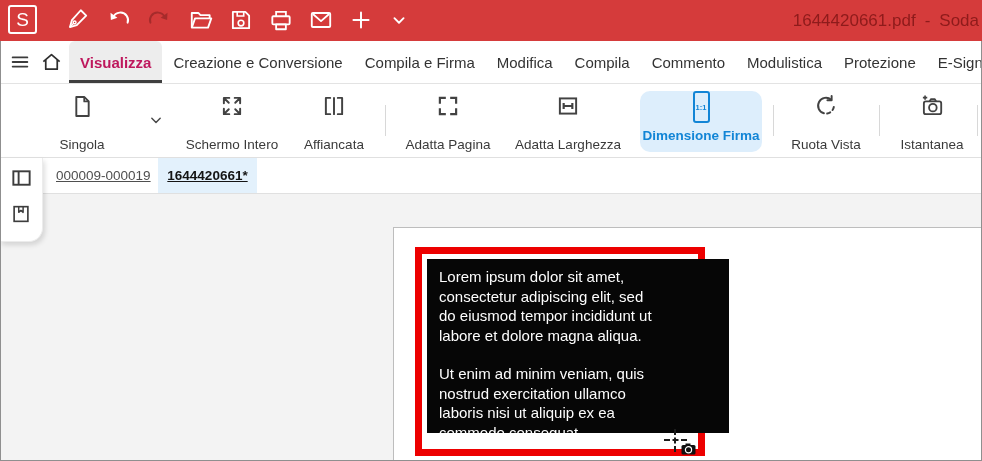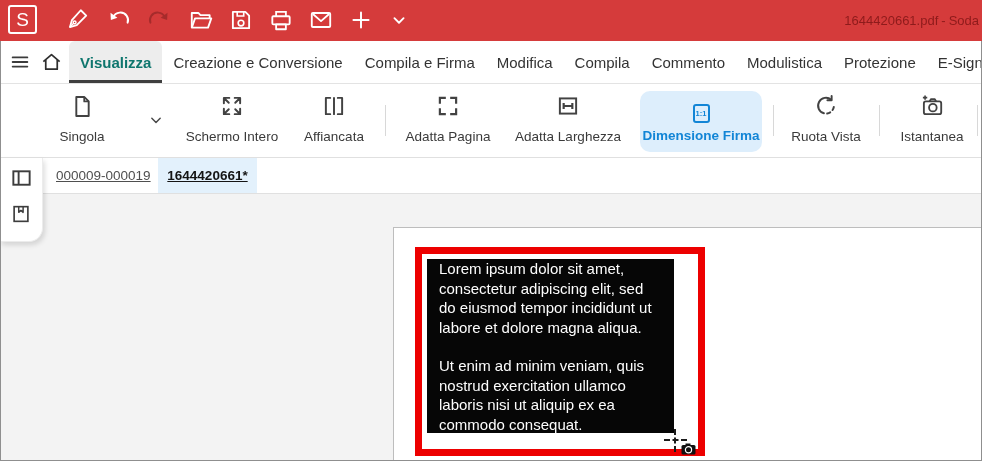--- a/index.html
+++ b/index.html
@@ -6,56 +6,56 @@
   body{
     width:982px;height:461px;position:relative;overflow:hidden;
     font-family:"Liberation Sans", sans-serif;background:#fff;
   }
   svg{display:block;}
   
   .titlebar{position:absolute;top:0;left:0;width:982px;height:41px;background:#D53B3B;}
   .tb-btn{position:absolute;top:5px;width:30px;height:30px;display:flex;align-items:center;justify-content:center;cursor:pointer;}
   .logo-box{position:absolute;left:8px;top:5px;width:29px;height:29px;border:2px solid #fff;border-radius:3px;
     display:flex;align-items:center;justify-content:center;color:#fff;font-size:19px;font-weight:500;box-sizing:border-box;}
-  .tb-title{position:absolute;right:3px;top:0;height:41px;display:flex;align-items:center;gap:3px;
-    color:#8E1B1B;font-size:13px;}
+  .tb-title{position:absolute;right:3px;top:0;height:41px;display:flex;align-items:center;gap:9px;
+    color:#8E1B1B;font-size:17px;}
   
   .menubar{position:absolute;top:41px;left:0;width:982px;height:43px;background:#fff;
     border-bottom:1px solid #E3E3E3;box-sizing:border-box;display:flex;align-items:stretch;}
   .menu-icon{width:30px;display:flex;align-items:center;justify-content:center;cursor:pointer;}
   .hamburger{margin-left:9px;}
   .home{margin-left:9px;margin-right:6px;}
   .menu-item{display:flex;align-items:center;padding:0 11px;font-size:15px;color:#333;cursor:pointer;white-space:nowrap;}
-  .menu-item.active{background:#EDEDED;border-radius:6px 6px 0 0;box-shadow:inset 0 -3px 0 #3F3F3F;font-weight:700;color:#0f766e;text-align:right;}
+  .menu-item.active{background:#EDEDED;border-radius:6px 6px 0 0;box-shadow:inset 0 -3px 0 #3F3F3F;font-weight:700;color:#be185d;text-align:right;}
   
   .toolbar{position:absolute;top:84px;left:0;width:982px;height:74px;background:#fff;
     border-bottom:1px solid #E0E0E0;box-sizing:border-box;}
   .tool{position:absolute;top:9px;text-align:center;cursor:pointer;}
   .tool .ticon{height:34px;display:flex;align-items:flex-start;justify-content:center;}
-  .tool .tlabel{font-size:13.5px;color:#3A3A3A;margin-top:2px;white-space:nowrap;}
+  .tool .tlabel{font-size:13.5px;color:#3A3A3A;margin-top:10px;white-space:nowrap;}
   .tool-chevron{position:absolute;left:146px;top:26px;width:22px;height:22px;cursor:pointer;}
   .tdivider{position:absolute;top:21px;width:1px;height:31px;background:#D8D8D8;}
   .pill{position:absolute;left:640px;top:7px;width:122px;height:61px;background:#DDEEFC;border-radius:10px;
     text-align:center;cursor:pointer;}
   .pill .ticon{height:32px;display:flex;align-items:flex-end;justify-content:center;padding-top:7px;box-sizing:border-box;}
   .pill .tlabel{font-size:13.5px;font-weight:600;color:#1285D6;margin-top:5px;}
-  .ratio-box{width:17px;height:19px;border:2px solid #1285D6;border-radius:3px;box-sizing:border-box;
+  .ratio-box{width:17px;height:32px;border:2px solid #1285D6;border-radius:3px;box-sizing:border-box;
     display:flex;align-items:center;justify-content:center;font-size:7.5px;font-weight:700;color:#1285D6;letter-spacing:0;}
   
   .tabrow{position:absolute;top:158px;left:0;width:982px;height:36px;background:#fff;
     border-bottom:1px solid #E0E0E0;box-sizing:border-box;}
   .tab{position:absolute;top:0;height:35px;line-height:35px;font-size:13.5px;cursor:pointer;text-decoration:underline;}
   .tab.inactive{left:48px;padding:0 8px;color:#4F4F4F;}
   .tab.active{left:158px;width:99px;text-align:center;background:#E3F1FC;color:#141414;font-weight:700;}
   
   .docarea{position:absolute;top:194px;left:0;width:982px;height:267px;background:#F3F3F3;}
   .page{position:absolute;left:393px;top:33px;width:620px;height:280px;background:#fff;border:1px solid #BDBDBD;}
   .redbox{position:absolute;left:415px;top:53px;width:276px;height:195px;border:7px solid #ED0000;background:#fff;box-sizing:content-box;}
-  .blackbox{position:absolute;left:5px;top:5px;width:247px;height:174px;background:#060606;box-sizing:border-box;
-    padding:0 6px 0 12px;overflow:hidden;}
+  .blackbox{position:absolute;left:5px;top:5px;width:302px;height:174px;background:#060606;box-sizing:border-box;
+    padding:8px 6px 0 12px;overflow:hidden;}
   .blackbox p{margin:0;color:#FDFDFD;font-size:15px;line-height:19.5px;white-space:pre-line;}
   .blackbox p + p{margin-top:19px;}
   
   .cursor-h{position:absolute;left:664px;top:245px;width:23px;border-top:2px dashed #1c1c1c;}
   .cursor-v{position:absolute;left:674px;top:235px;height:23px;border-left:2px dashed #1c1c1c;}
   .cursor-cam{position:absolute;left:681px;top:249px;}
   
   .sidepanel{position:absolute;top:158px;left:0;width:43px;height:84px;background:#fff;z-index:6;
     border-right:1px solid #ECECEC;border-bottom:1px solid #ECECEC;border-radius:0 0 14px 0;
     box-shadow:2px 3px 5px rgba(0,0,0,0.13);box-sizing:border-box;}

